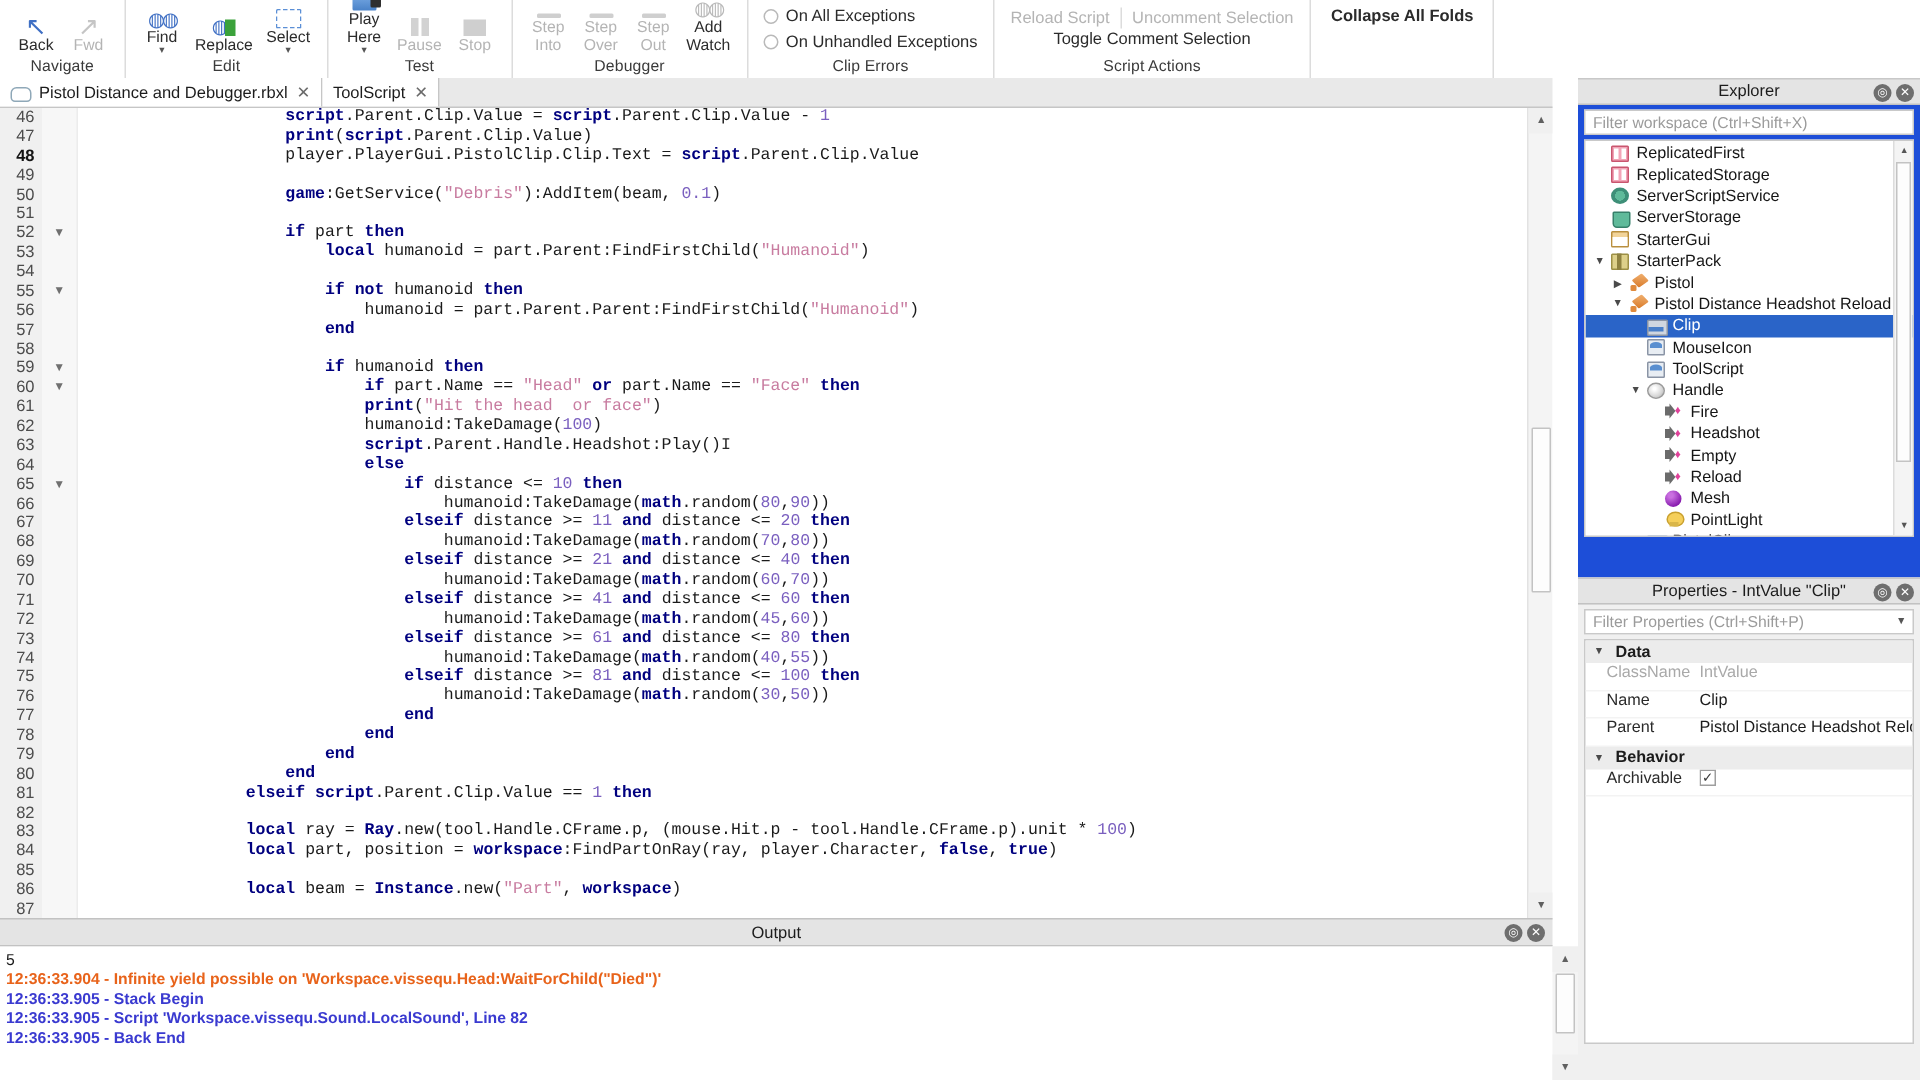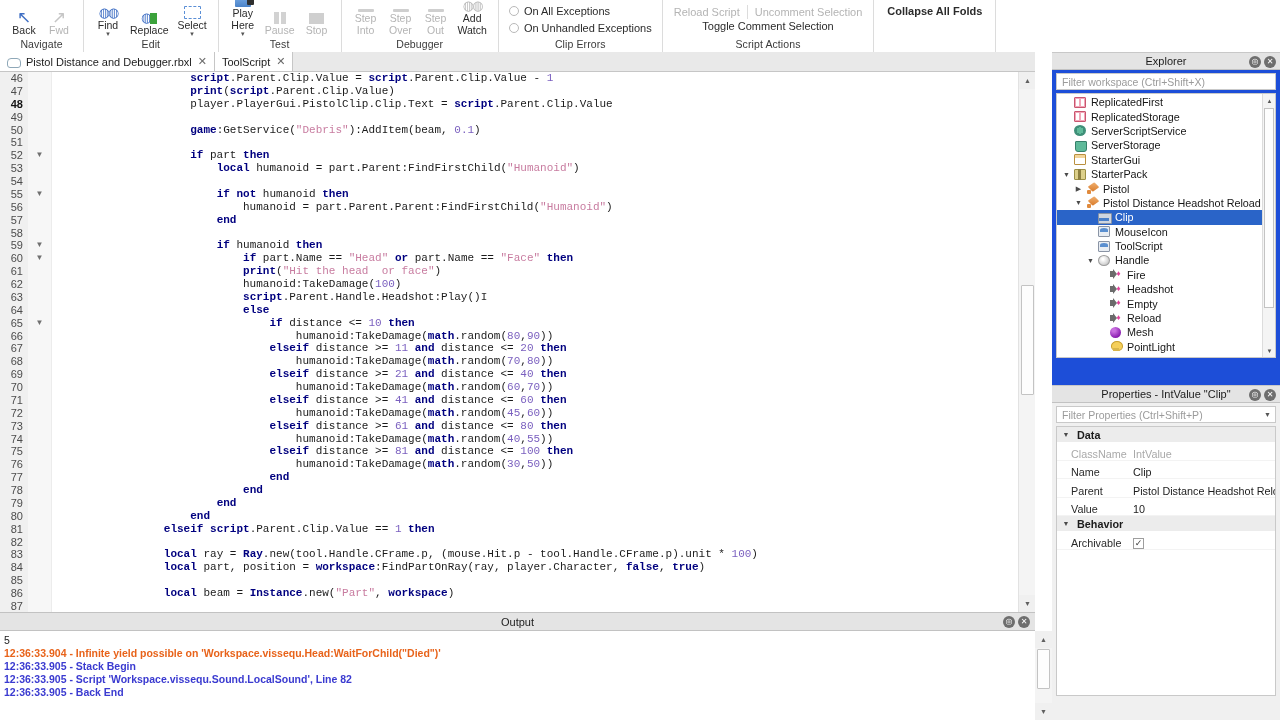--- a/index.html
+++ b/index.html
@@ -199,21 +199,21 @@
 
   .tree-sb { position: absolute; right: 0; top: 0; width: 13px; height: 100%; background: #f4f4f4; border-left:1px solid #dcdcdc;}
   .tree-sb .tt { position: absolute; left: 1px; width: 10px; background: #fdfdfd; border: 1px solid #c3c3c3; }
   .tree-sb .ar { position:absolute; left:0; width:13px; height:13px; display:flex; align-items:center; justify-content:center; font-size:6px; color:#555; }
 
   
   .props { position: absolute; left: 0; top: 333px; width: 228px; height: 335px; background: #f0f0f0; }
   .prop-list { background: #ffffff; border: 1px solid #c9c9c9; margin: 0 4px; height: 270px; overflow: hidden; }
   .cat-row { display: flex; align-items: center; height: 15px; background: #ececec; font-size: 10.8px; font-weight: bold; color: #1c1c1c; padding-left: 3px; gap: 5px; }
   .cat-row .tw { width: 12px; }
-  .prow { display: flex; height: 18.5px; align-items: flex-end; font-size: 10.8px; color: #1c1c1c; border-bottom: 1px solid #f3f3f3; }
+  .prow { display: flex; height: 18.5px; align-items: flex-start; font-size: 10.8px; color: #1c1c1c; border-bottom: 1px solid #f3f3f3; }
   .prow .pk { width: 76px; padding-left: 14px; color: #2a2a2a; white-space: nowrap; overflow: hidden;}
   .prow .pv { flex: 1; color: #1c1c1c; white-space: nowrap; overflow: hidden; }
   .prow.dim .pk, .prow.dim .pv { color: #a9a9a9; }
   .chk { width: 11px; height: 11px; border: 1px solid #9e9e9e; background: #fff; display:flex;align-items:center;justify-content:center;font-size:9px;color:#3a3a3a;line-height:1;}
 </style>
 </head>
 <body>
 <div id="app">
 
 <div class="ribbon">
@@ -731,24 +731,20 @@
             <span class="pv"><span>IntValue</span></span>
           </div>
           <div class="prow">
             <span class="pk">Name</span>
             <span class="pv"><span>Clip</span></span>
           </div>
           <div class="prow">
             <span class="pk">Parent</span>
             <span class="pv"><span>Pistol Distance Headshot Reload</span></span>
           </div>
-          <div class="prow">
-            <span class="pk">Value</span>
-            <span class="pv"><span>10</span></span>
-          </div>
           <div class="cat-row">
             <span class="tw">▼</span>
             <span>Behavior</span>
           </div>
           <div class="prow">
             <span class="pk">Archivable</span>
             <span class="pv">
               <span class="chk">✓</span>
             </span>
           </div>

